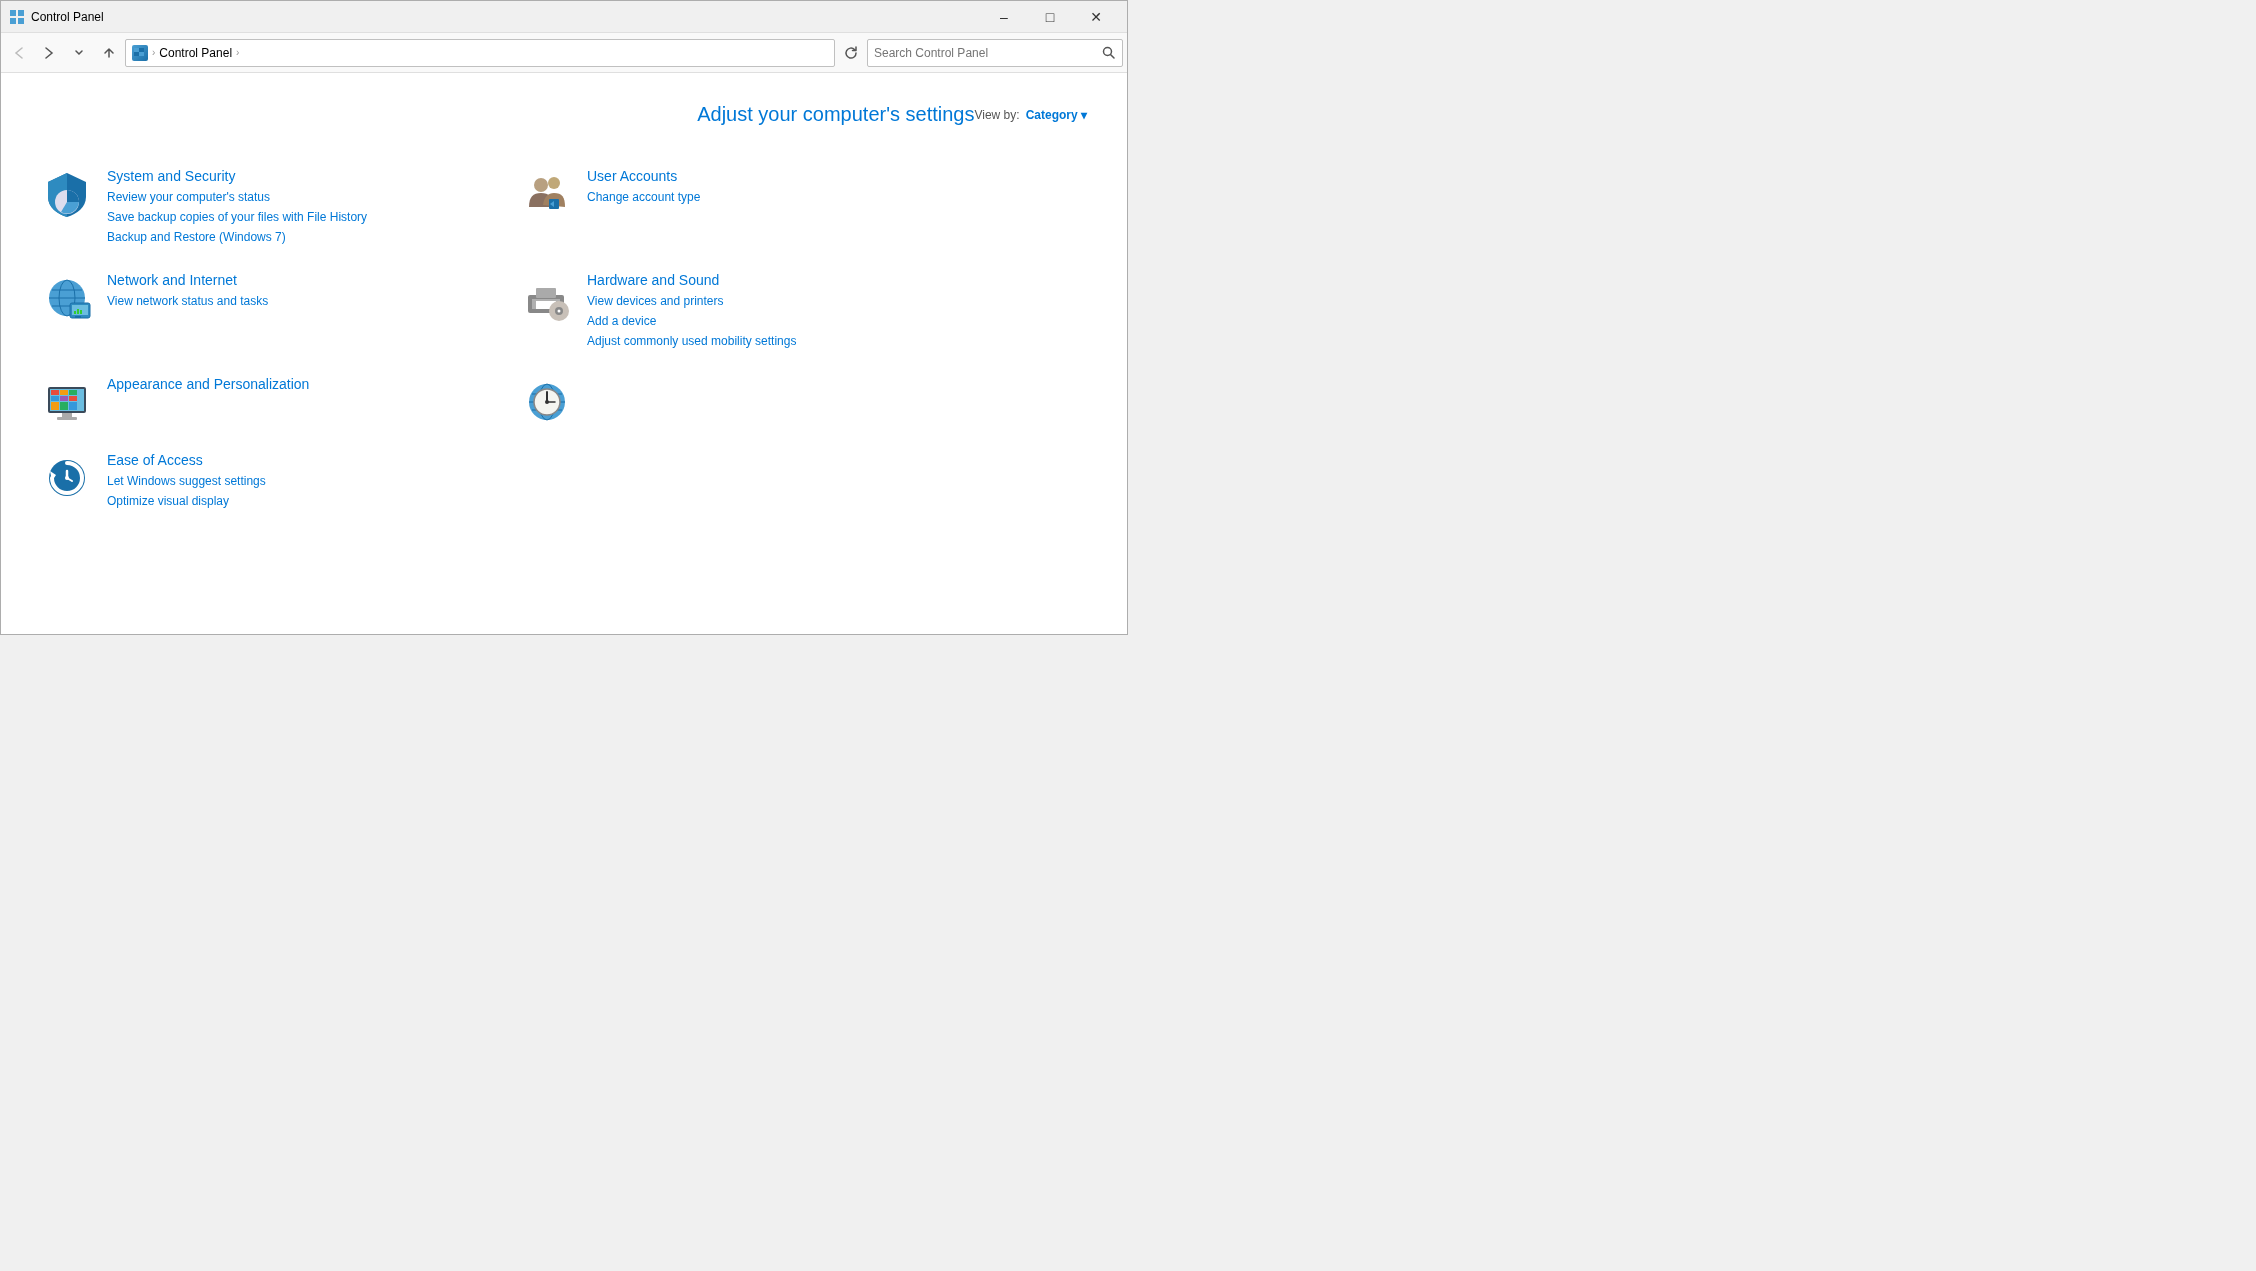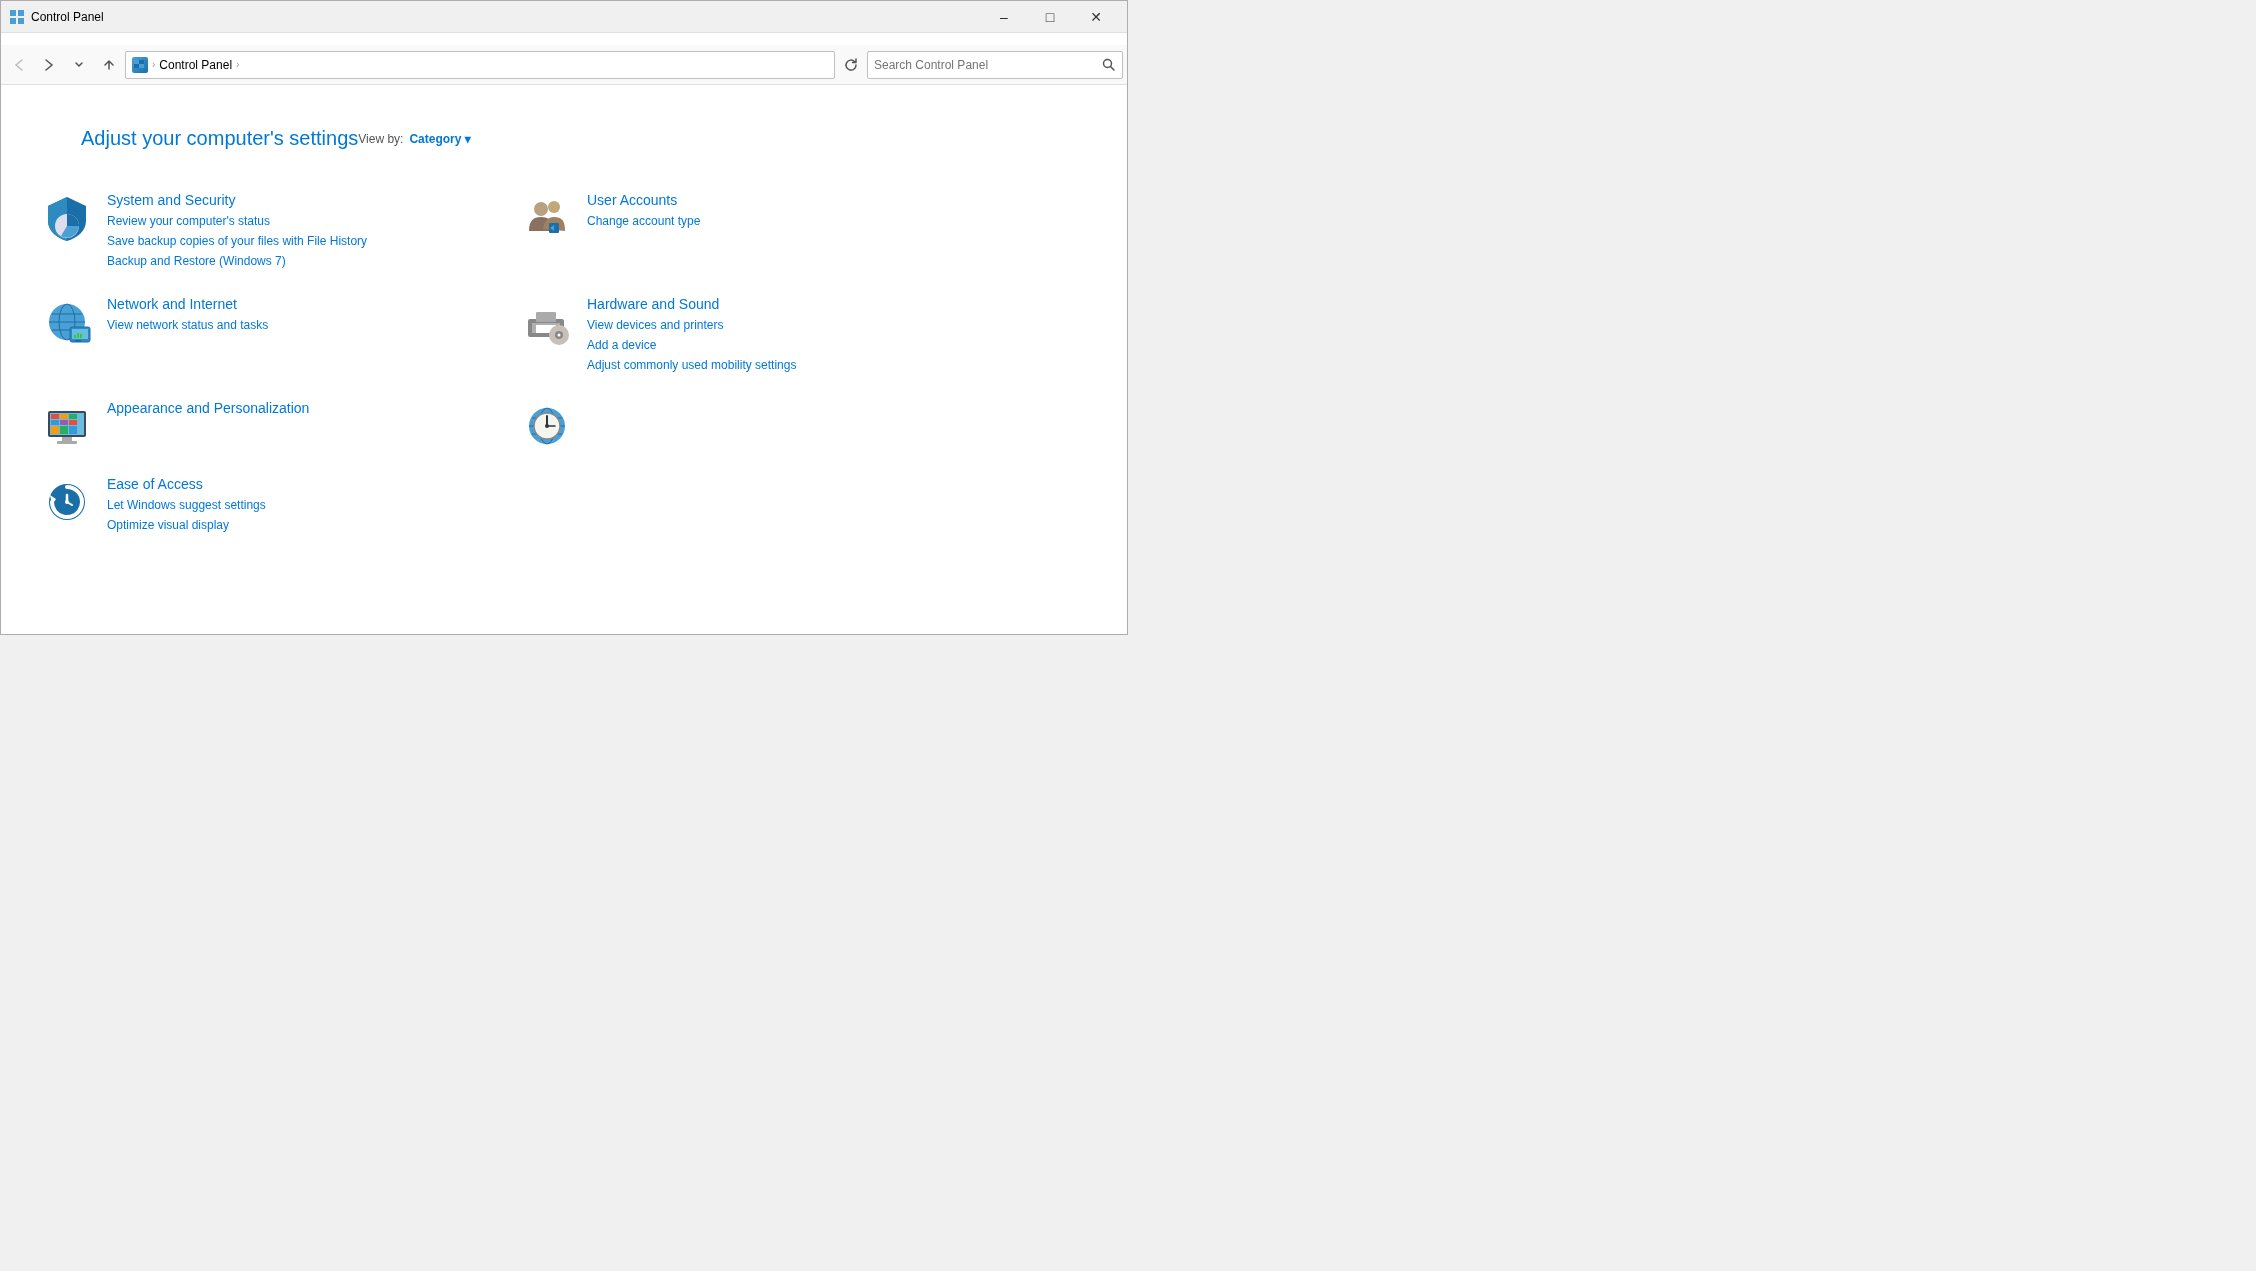--- a/index.html
+++ b/index.html
@@ -11,21 +11,20 @@
       overflow: hidden;
       font-size: 12px;
     }
     .window {
       width: 1128px;
       height: 635px;
       background: #ffffff;
       border: 1px solid #adadad;
       display: flex;
       flex-direction: column;
-      gap: 12px;
     }
     
     .title-bar {
       height: 32px;
       background: #f0f0f0;
       display: flex;
       align-items: center;
       padding: 0 8px;
       border-bottom: 1px solid #dfdfdf;
       flex-shrink: 0;
@@ -145,21 +144,21 @@
     
     .content {
       flex: 1;
       background: #fff;
       padding: 30px 40px;
       overflow-y: auto;
     }
     .content-header {
       display: flex;
       align-items: center;
-      justify-content: flex-start;
+      justify-content: flex-end;
       margin-bottom: 30px;
       margin-left: 40px;
     }
     .page-title {
       font-size: 20px;
       font-weight: 400;
       color: #0078d7;
     }
     .view-by {
       display: flex;

